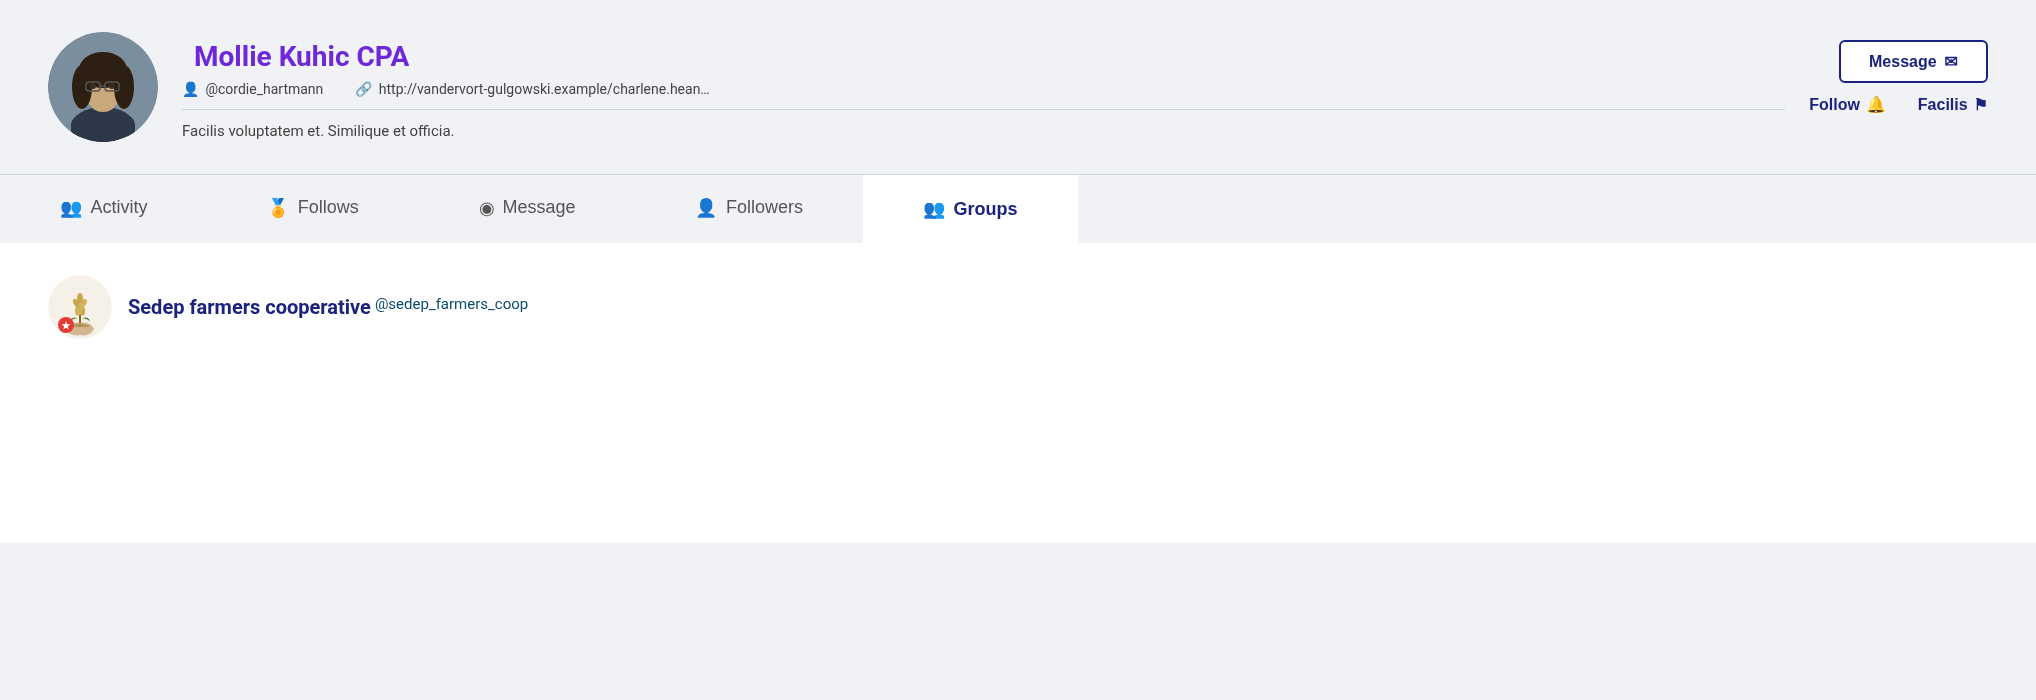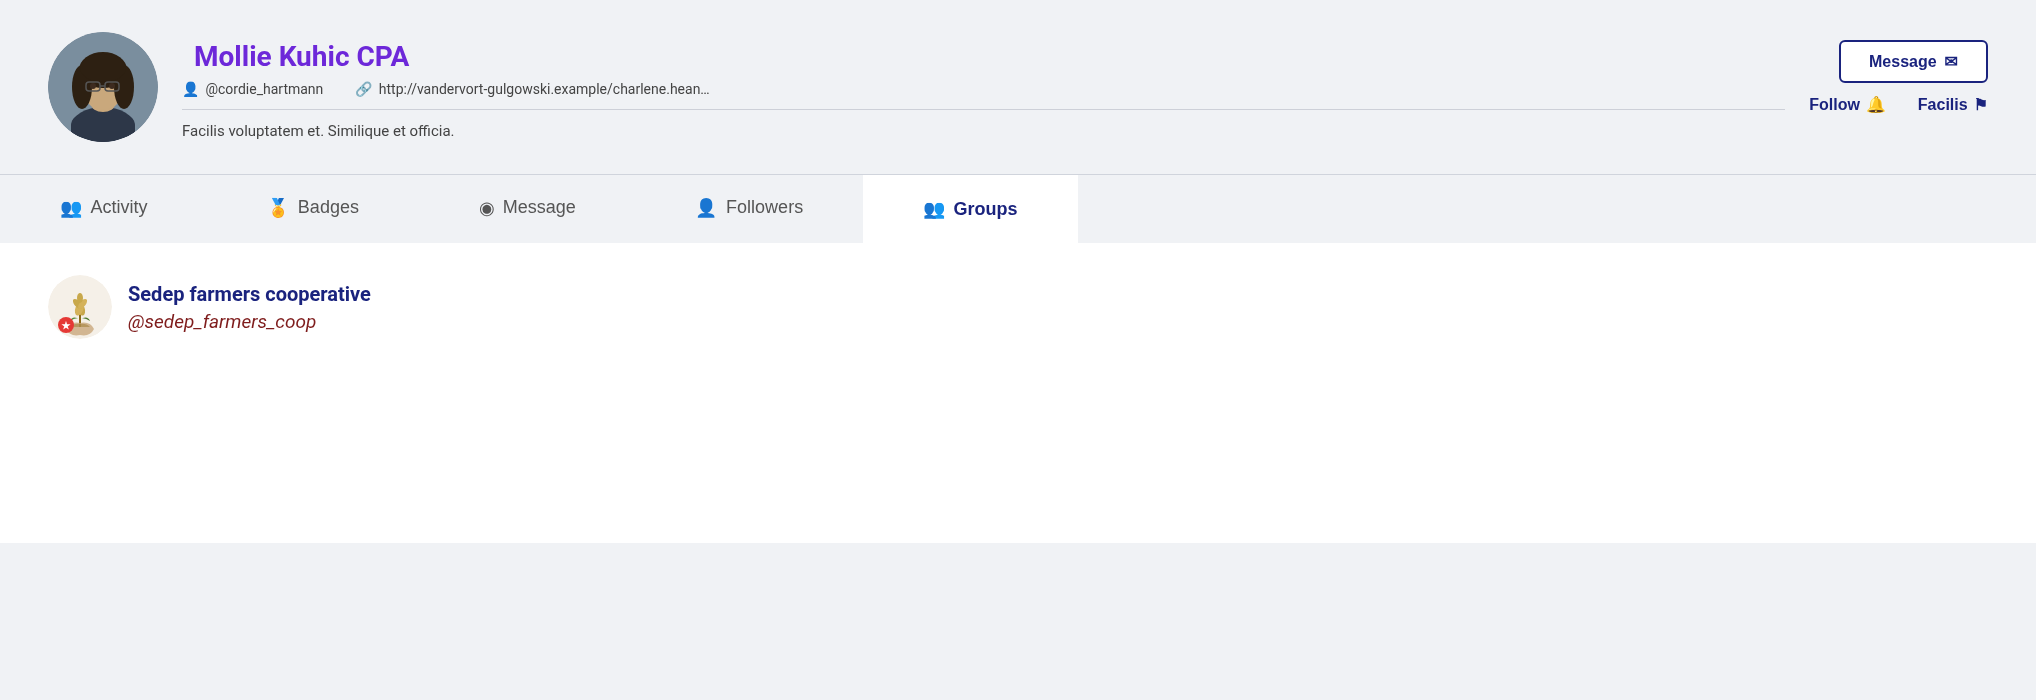--- a/index.html
+++ b/index.html
@@ -202,35 +202,34 @@
       flex-shrink: 0;
     }
 
     .group-logo-svg {
       width: 64px;
       height: 64px;
     }
 
     .group-info {
       display: flex;
-      flex-direction: column;
+      flex-direction: row;
       gap: 4px;
     }
 
     .group-name {
       font-size: 20px;
       font-weight: 700;
       color: #1a237e;
       cursor: pointer;
     }
 
     .group-handle {
-      font-size: 19px;
-      color: #7f1d1d;
-      font-style: italic;
+      font-size: 15px;
+      color: #0c4a6e;
     }
   </style>
 </head>
 <body>
 
 <div class="profile-header">
   <div class="profile-top">
 
     <div class="avatar-wrapper">
       <svg class="avatar-svg" viewBox="0 0 110 110" xmlns="http://www.w3.org/2000/svg">
@@ -298,21 +297,21 @@
 </div>
 
 <div class="tabs-container">
   <div class="tabs">
     <button class="tab">
       <span style="font-size:18px;">👥</span>
       <span>Activity</span>
     </button>
     <button class="tab">
       <span>🏅</span>
-      <span>Badges</span>
+      <span>Follows</span>
     </button>
     <button class="tab">
       <span>◉</span>
       <span>Message</span>
     </button>
     <button class="tab">
       <span>👤</span>
       <span>Followers</span>
     </button>
     <button class="tab active">

